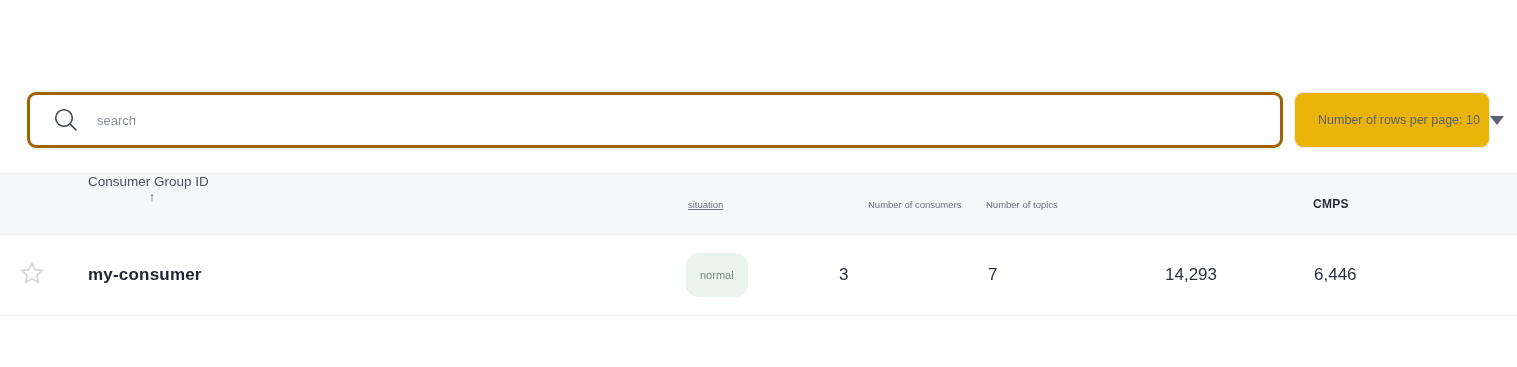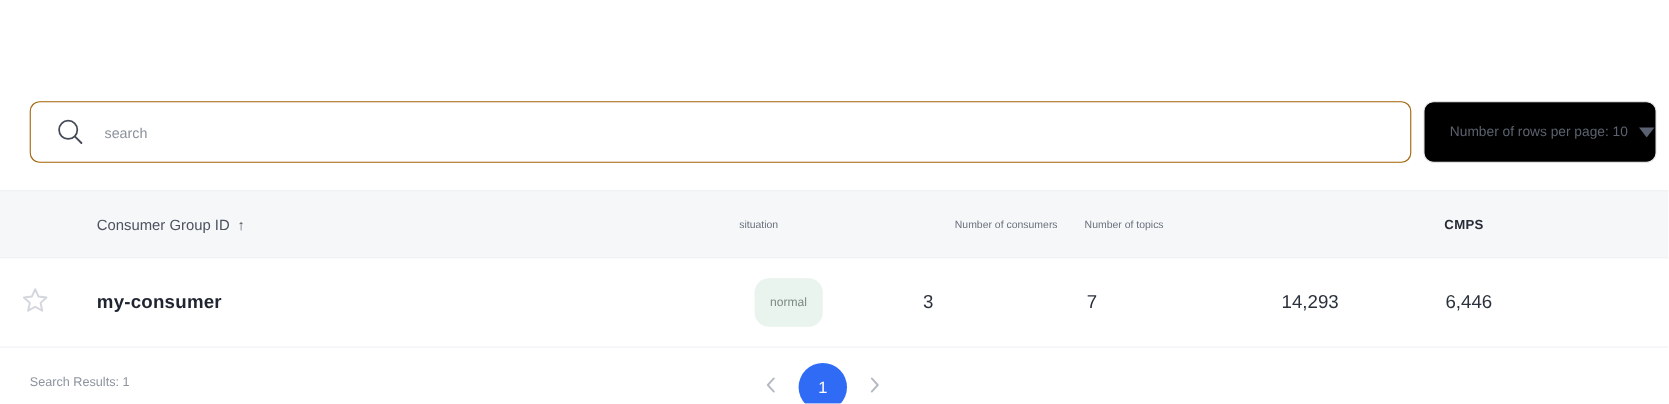--- a/index.html
+++ b/index.html
@@ -63,21 +63,21 @@
     left: 0; right: 0;
     top: 92px;
     height: 58px;
   }
   .search-box {
     position: absolute;
     left: 27px;
     top: 0;
     width: 1256px;
     height: 56px;
-    border: 1px solid #a16207;
+    border: 3px solid #a16207;
     border-radius: 9px;
     box-sizing: border-box;
     background: #fff;
     display: flex;
     align-items: center;
     cursor: text;
   }
   .search-icon {
     margin-left: 21px;
     display: flex;
@@ -96,26 +96,26 @@
     width: 900px;
     padding: 0;
   }
   .search-input::placeholder {
     color: #8b929c;
   }
   .rows-select {
     position: absolute;
     left: 1294px;
     top: 0;
-    width: 212px;
+    width: 196px;
     height: 56px;
     border: 1px solid #e9ebee;
     border-radius: 9px;
     box-sizing: border-box;
-    background: #000000;
+    background: #eab308;
     display: flex;
     align-items: center;
     justify-content: space-between;
     padding: 0 18px 0 23px;
     cursor: pointer;
   }
   .rows-select-label {
     font-size: 12.5px;
     color: #5b626e;
     white-space: nowrap;
@@ -278,25 +278,25 @@
 
       <div class="rows-select">
         <span class="rows-select-label">Number of rows per page: 10</span>
         <span class="caret"></span>
       </div>
     </div>
 
     <div class="table">
 
       <div class="thead">
-        <div class="cell th-main" style="left:88px;">
+        <div class="cell th-main" style="left:88px;flex-direction:column;">
           <span>Consumer Group ID</span>
           <span class="sort-arrow">↑</span>
         </div>
-        <div class="cell th-small" style="left:672px;">situation</div>
+        <div class="cell th-small" style="left:688px;text-decoration:underline;">situation</div>
         <div class="cell th-small" style="left:868px;">Number of consumers</div>
         <div class="cell th-small" style="left:986px;text-align:right;">Number of topics</div>
         <div class="cell th-bold" style="left:1313px;">CMPS</div>
       </div>
 
       <div class="row">
         <div class="cell star-btn" style="left:18px;">
           <span>
             <svg width="28" height="28" viewBox="0 0 24 24" fill="none">
               <path d="M12 3.4 L14.6 9.1 L20.8 9.8 L16.2 14 L17.5 20.1 L12 17 L6.5 20.1 L7.8 14 L3.2 9.8 L9.4 9.1 Z" stroke="#d3d6dc" stroke-width="1.5" stroke-linejoin="round"></path>
@@ -307,36 +307,15 @@
         <div class="cell" style="left:686px;">
           <span class="badge">normal</span>
         </div>
         <div class="cell num" style="left:839px;">3</div>
         <div class="cell num" style="left:988px;">7</div>
         <div class="cell num" style="left:1137px;margin-left:28px;">14,293</div>
         <div class="cell num" style="left:1314px;">6,446</div>
       </div>
     </div>
 
-    <div class="footer">
-      <div class="search-results">Search Results: 1</div>
-
-      <div class="pager">
-        <div class="pager-arrow">
-          <span>
-            <svg width="16" height="20" viewBox="0 0 16 20" fill="none">
-              <path d="M10.5 4 L5 10 L10.5 16" stroke="#b4b9c2" stroke-width="1.7" stroke-linecap="round" stroke-linejoin="round"></path>
-            </svg>
-          </span>
-        </div>
-        <div class="page-num">1</div>
-        <div class="pager-arrow">
-          <span>
-            <svg width="16" height="20" viewBox="0 0 16 20" fill="none">
-              <path d="M5.5 4 L11 10 L5.5 16" stroke="#b4b9c2" stroke-width="1.7" stroke-linecap="round" stroke-linejoin="round"></path>
-            </svg>
-          </span>
-        </div>
-      </div>
-    </div>
 
   </div>
 </div>
 
 </body></html>

